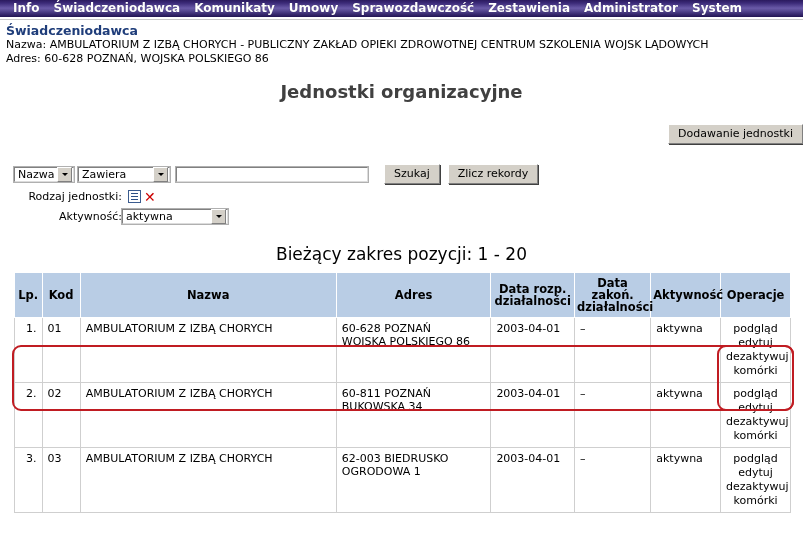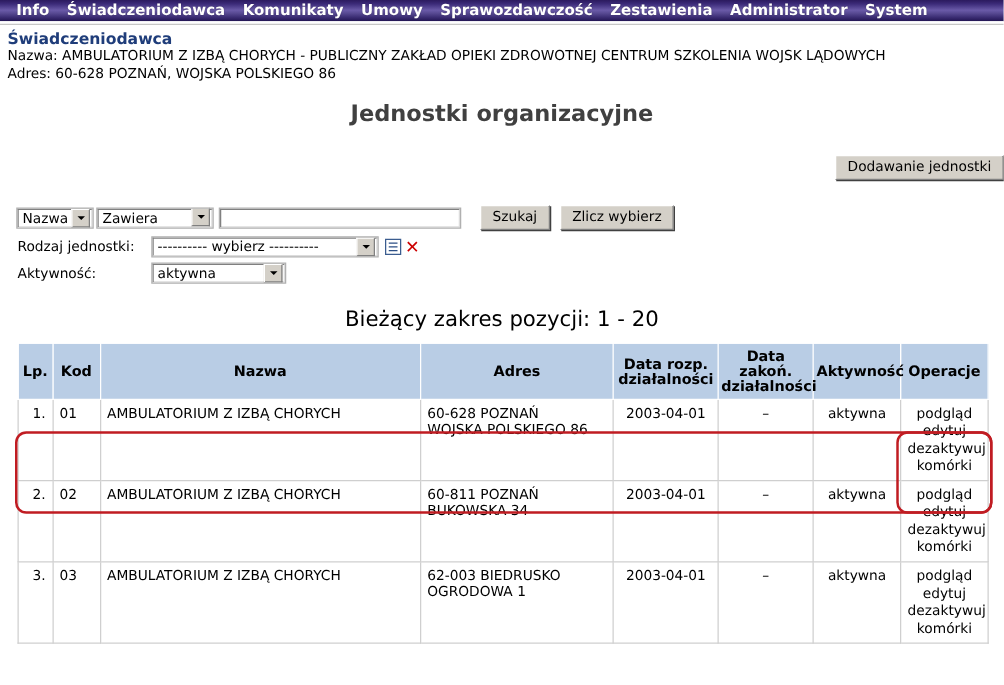--- a/index.html
+++ b/index.html
@@ -142,21 +142,21 @@
     border-right: 1px solid #dcdcdc;
     border-bottom: 1px solid #dcdcdc;
     outline: 1px solid #b0b0b0;
     height: 15px;
     box-sizing: border-box;
     font-size: 11px;
     padding: 0 2px;
     font-family: "DejaVu Sans", "Liberation Sans", sans-serif;
   }
   .filter-row-2, .filter-row-3 {
-    display: flex; align-items: center; margin-top: 6px;
+    display: flex; align-items: center; margin-top: 6px; text-align: right;
   }
   .flabel { width: 108px; font-size: 11px; }
 
   .icon-list {
     width: 13px; height: 13px;
     margin-left: 6px;
     background: #ffffff;
     border: 1px solid #3b5c8f;
     box-sizing: border-box;
     display: inline-block;
@@ -209,21 +209,21 @@
     border: 1px solid #cfcfcf;
     vertical-align: top;
     padding: 4px 5px;
     line-height: 13px;
     font-size: 11px;
     height: 54px;
     box-sizing: border-box;
   }
   td.c-lp { text-align: right; padding-right: 6px; }
   td.c-kod { text-align: left; }
-  td.c-ctr { text-align: center; }
+  td.c-ctr { }
   td.c-ops { text-align: center; padding-top: 4px; }
   td.c-ops a {
     display: block;
     color: #000000;
     line-height: 14px;
     font-size: 11px;
     cursor: pointer;
   }
 
   
@@ -264,42 +264,36 @@
 <div id="filters">
 
   <div class="filter-row-1">
     <span class="sel" style="width:60px;">
       <span class="sel-txt">Nazwa</span>
       <span class="arrow">
           <i></i>
         </span>
     </span>
     <span style="display:inline-block;width:4px;"></span>
-    <span class="sel" style="width:92px;align-items:flex-end;">
+    <span class="sel" style="width:92px;">
       <span class="sel-txt">Zawiera</span>
       <span class="arrow">
           <i></i>
         </span>
     </span>
     <span style="display:inline-block;width:6px;"></span>
     <input class="txtinput" style="width: 192px;" type="text" value="">
     <span style="display:inline-block;width:16px;"></span>
     <span class="btn">Szukaj</span>
     <span style="display:inline-block;width:8px;"></span>
-    <span class="btn">Zlicz wybierz</span>
+    <span class="btn">Zlicz rekordy</span>
   </div>
 
   <div class="filter-row-2">
     <span class="flabel">Rodzaj jednostki:</span>
-    <span class="sel" style="width:180px;">
-      <span class="sel-txt">---------- wybierz ----------</span>
-      <span class="arrow">
-          <i></i>
-        </span>
-    </span>
     <span class="icon-list"></span>
     <span class="icon-x">✕</span>
   </div>
 
   <div class="filter-row-3">
     <span class="flabel">Aktywność:</span>
     <span class="sel" style="width:106px;">
       <span class="sel-txt">aktywna</span>
       <span class="arrow">
           <i></i>

